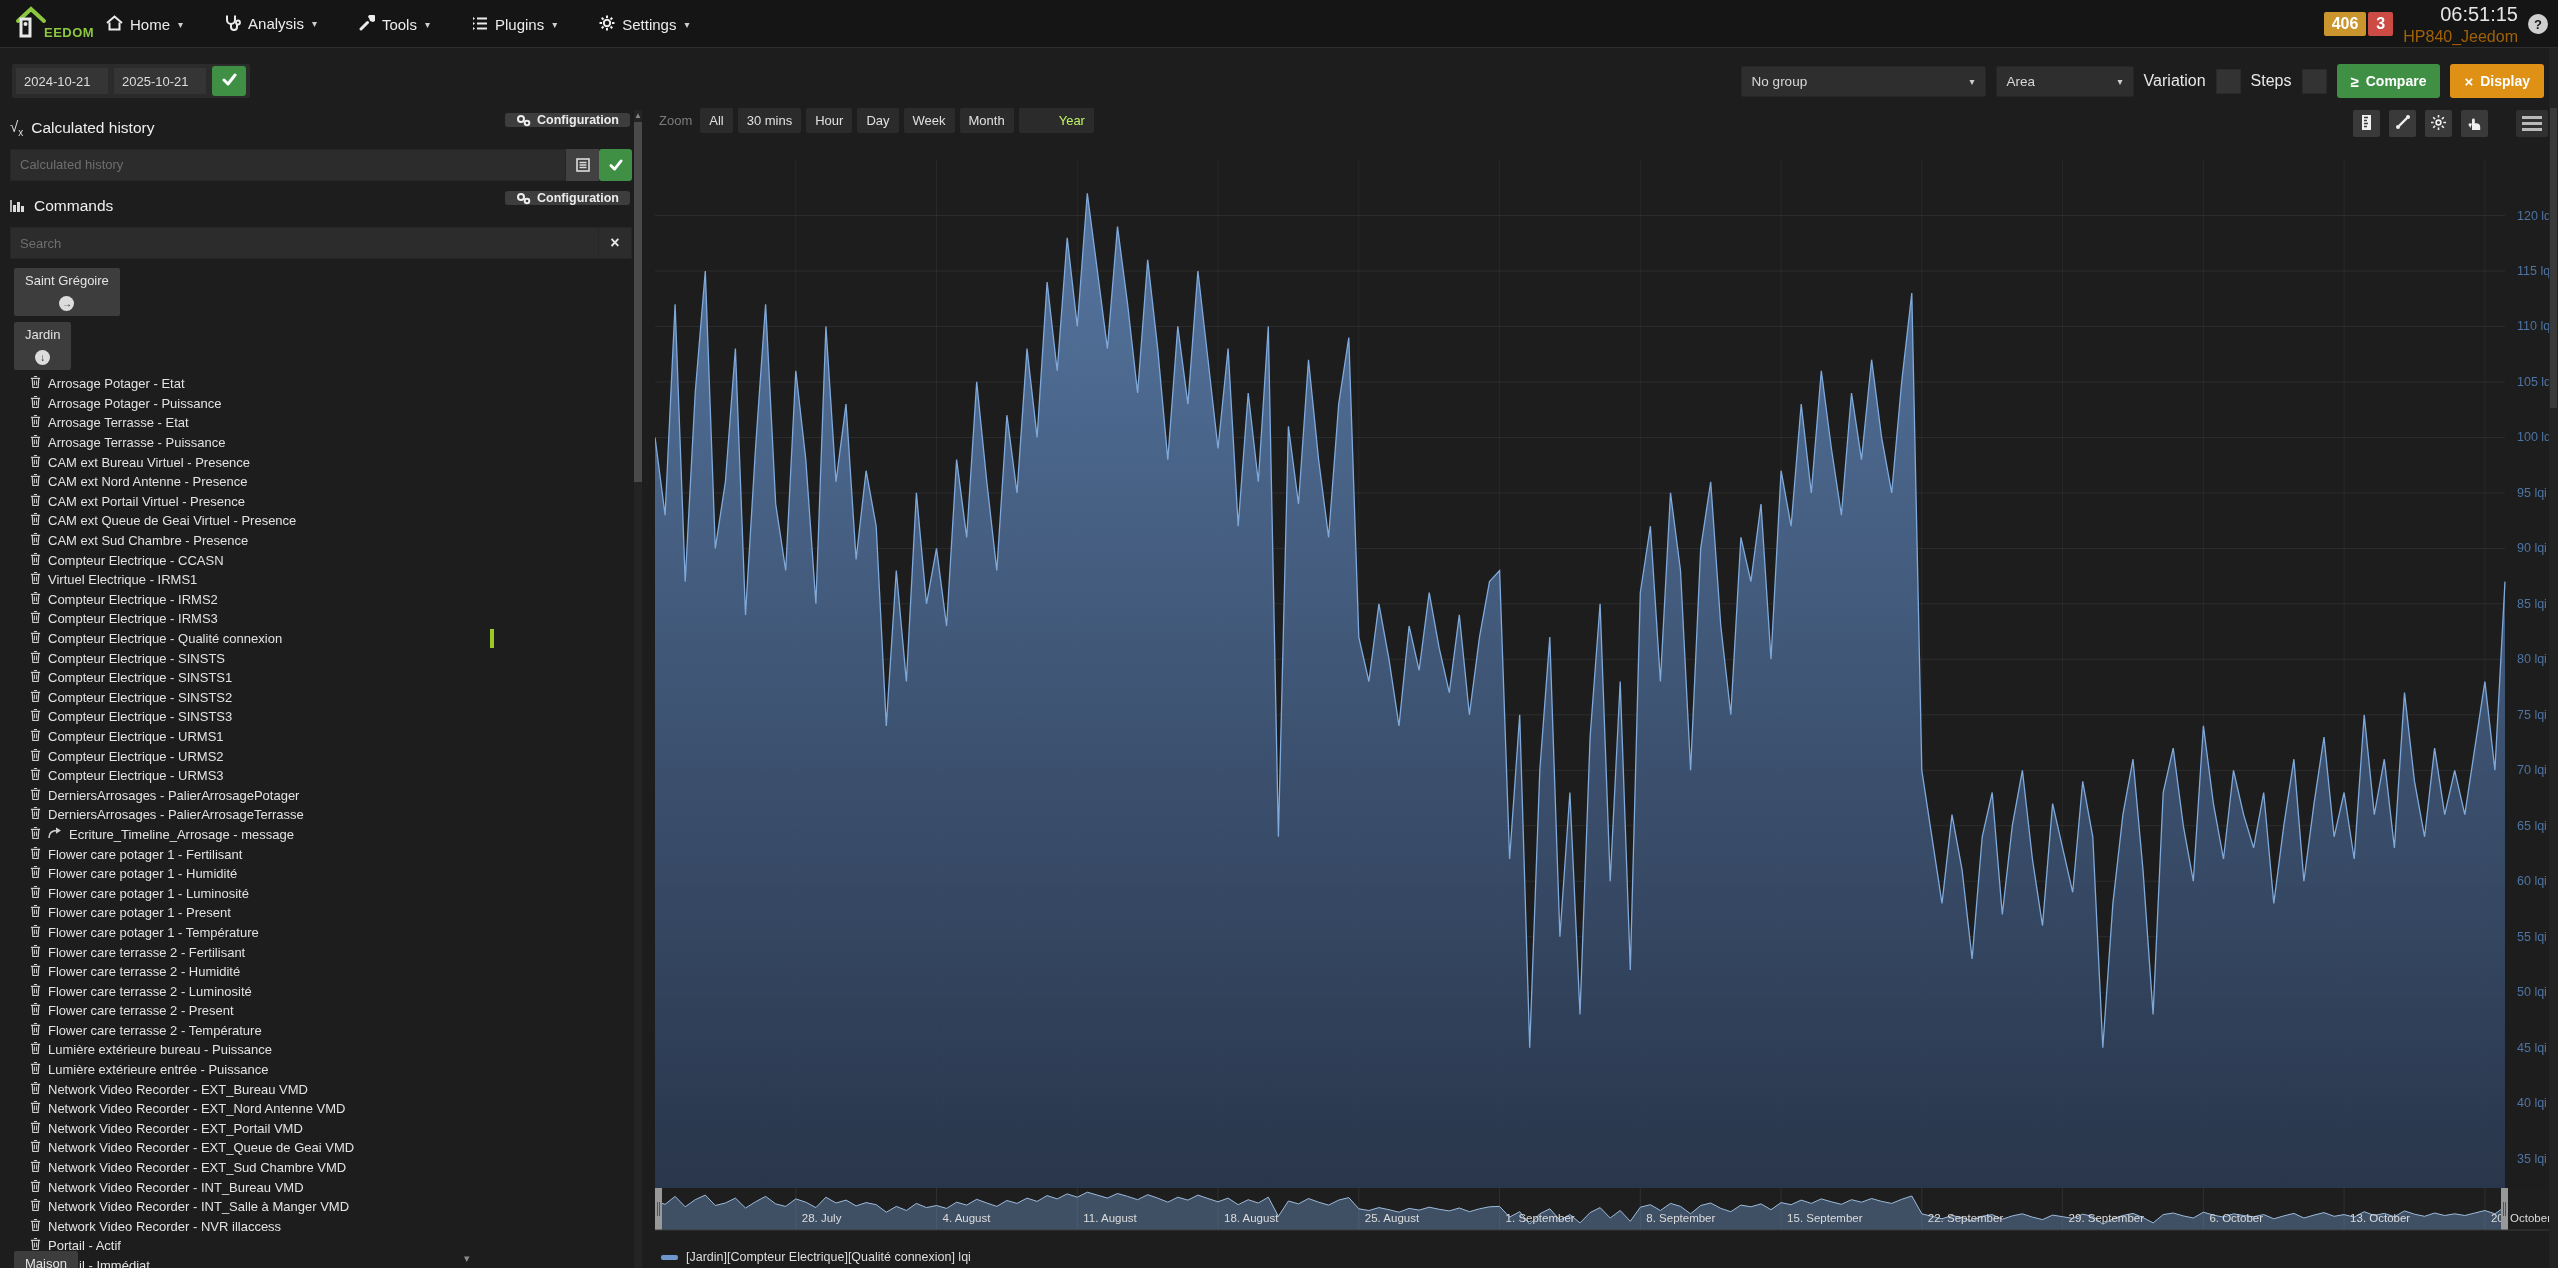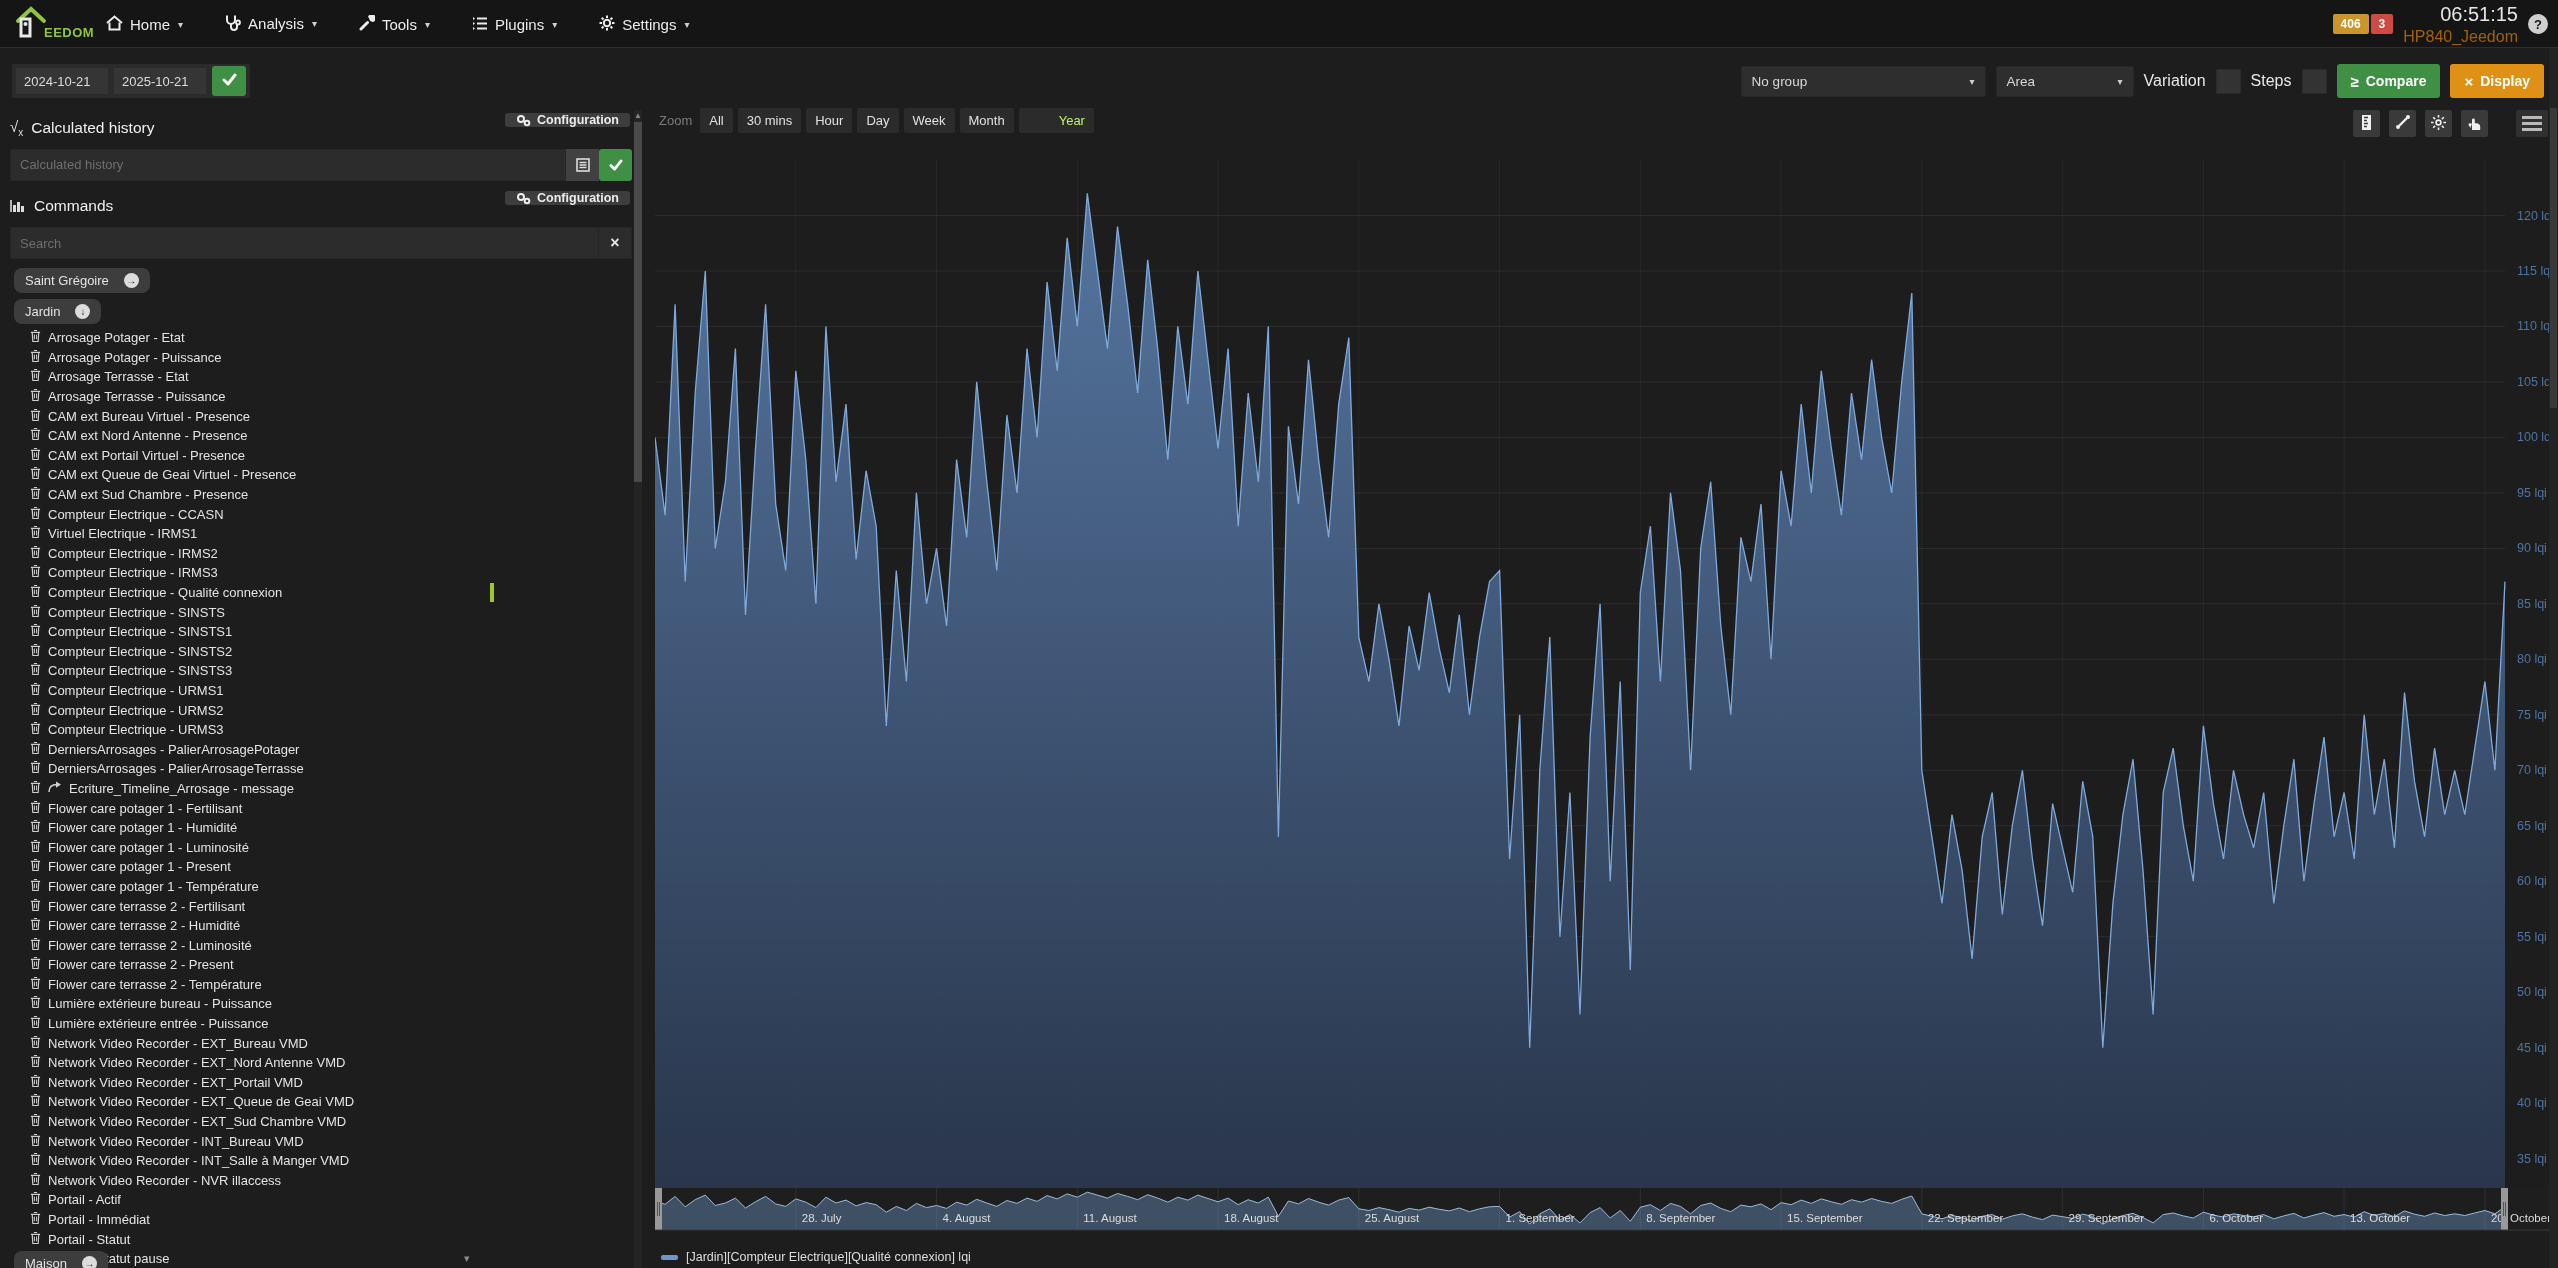--- a/index.html
+++ b/index.html
@@ -10,21 +10,21 @@
   
   .navbar { position:absolute; left:0; top:0; width:2558px; height:48px;
             background:#151515; border-bottom:1px solid #2e2e2e;
             display:flex; align-items:center; }
   .brand { display:flex; align-items:flex-end; margin-left:14px; width:66px; }
   .brand-text { color:#8dc63f; font-weight:bold; font-size:13px; letter-spacing:.5px; margin-left:-4px; margin-bottom:3px;}
   .nav-items { display:flex; align-items:flex-end; margin-left:26px; gap:42px; }
   .nav-item { display:flex; align-items:center; gap:7px; font-size:15px; color:#ececec; cursor:pointer; }
   .nav-item .caret { font-size:10px; color:#cfcfcf; margin-left:1px; }
   .nav-right { position:absolute; right:10px; top:0; height:48px; display:flex; align-items:center; gap:10px; }
-  .badge { font-size:12px; font-weight:bold; color:#fff; padding:3px 8px; border-radius:2px; }
+  .badge { font-size:16px; font-weight:bold; color:#fff; padding:3px 8px; border-radius:2px; }
   .clockbox { text-align:right; line-height:1.25; }
   .clock { font-size:20px; }
   .hostname { font-size:16px; color:#a16207; }
   .help-circle { width:20px; height:20px; border-radius:50%; background:#cfcfcf; color:#151515;
                  font-size:13px; font-weight:bold; display:flex; align-items:center; justify-content:center; }
 
   
   .row2 { position:absolute; left:0; top:49px; width:2558px; height:62px; }
   .date-panel { position:absolute; left:12px; top:15px; height:34px; background:#2b2b2b;
                 display:flex; align-items:center; padding:0 4px; gap:6px; border-radius:2px;}
@@ -50,22 +50,22 @@
   .btn-config { position:absolute; right:2px; top:1px; height:14px; background:#3d3d3d; color:#ececec;
                 border:none; border-radius:3px; font-size:12.5px; font-weight:bold;
                 display:flex; align-items:center; gap:6px; padding:0 11px; cursor:pointer; }
   .input-row { display:flex; margin-top:5px; height:32px; }
   .textarea-like, .search-input { flex:1; background:#2c2c2c; border:1px solid #262626; color:#dcdcdc;
                  font-size:13px; padding:7px 9px; font-family:inherit; resize:none; }
   .textarea-like::placeholder, .search-input::placeholder { color:#6e6e6e; }
   .sq-btn { width:33px; height:32px; border:none; display:flex; align-items:center; justify-content:center; cursor:pointer; }
   .btn-list { background:#414141; }
   .btn-clear { background:#2c2c2c; border:1px solid #262626; border-left:none; color:#e8e8e8; font-size:16px; font-weight:bold; }
-  .tag { display:inline-flex; align-items:center; gap:15px; background:#3d3d3d; color:#e3e3e3;
-         font-size:13px; padding:5px 11px; border-radius:8px; margin-top:9px; cursor:pointer; }
+  .tag { display:inline-flex; align-items:center; gap:8px; background:#3d3d3d; color:#e3e3e3;
+         font-size:13px; padding:5px 11px; border-radius:2px; margin-top:9px; cursor:pointer;flex-direction:column; }
   .tag .circ { width:15px; height:15px; border-radius:50%; background:#dcdcdc; color:#222;
                display:flex; align-items:center; justify-content:center; font-size:10px; font-weight:bold; }
   .cmd-list { margin-top:4px; }
   .cmd-row { position:relative; display:flex; align-items:center; gap:7px; height:19.6px;
              padding-left:20px; font-size:13px; color:#e3e3e3; cursor:pointer; white-space:nowrap; }
   .cmd-row svg { flex:0 0 auto; }
   .sel-marker { position:absolute; left:480px; top:0; width:4px; height:19px; background:#9dc926; }
   .tag-bottom { position:absolute; left:14px; top:1242px; }
   .more-caret { position:absolute; left:464px; top:1252px; color:#8a8a8a; font-size:11px; }
   .side-scroll { position:absolute; left:634px; top:110px; width:8px; height:1158px; background:#242424; }

